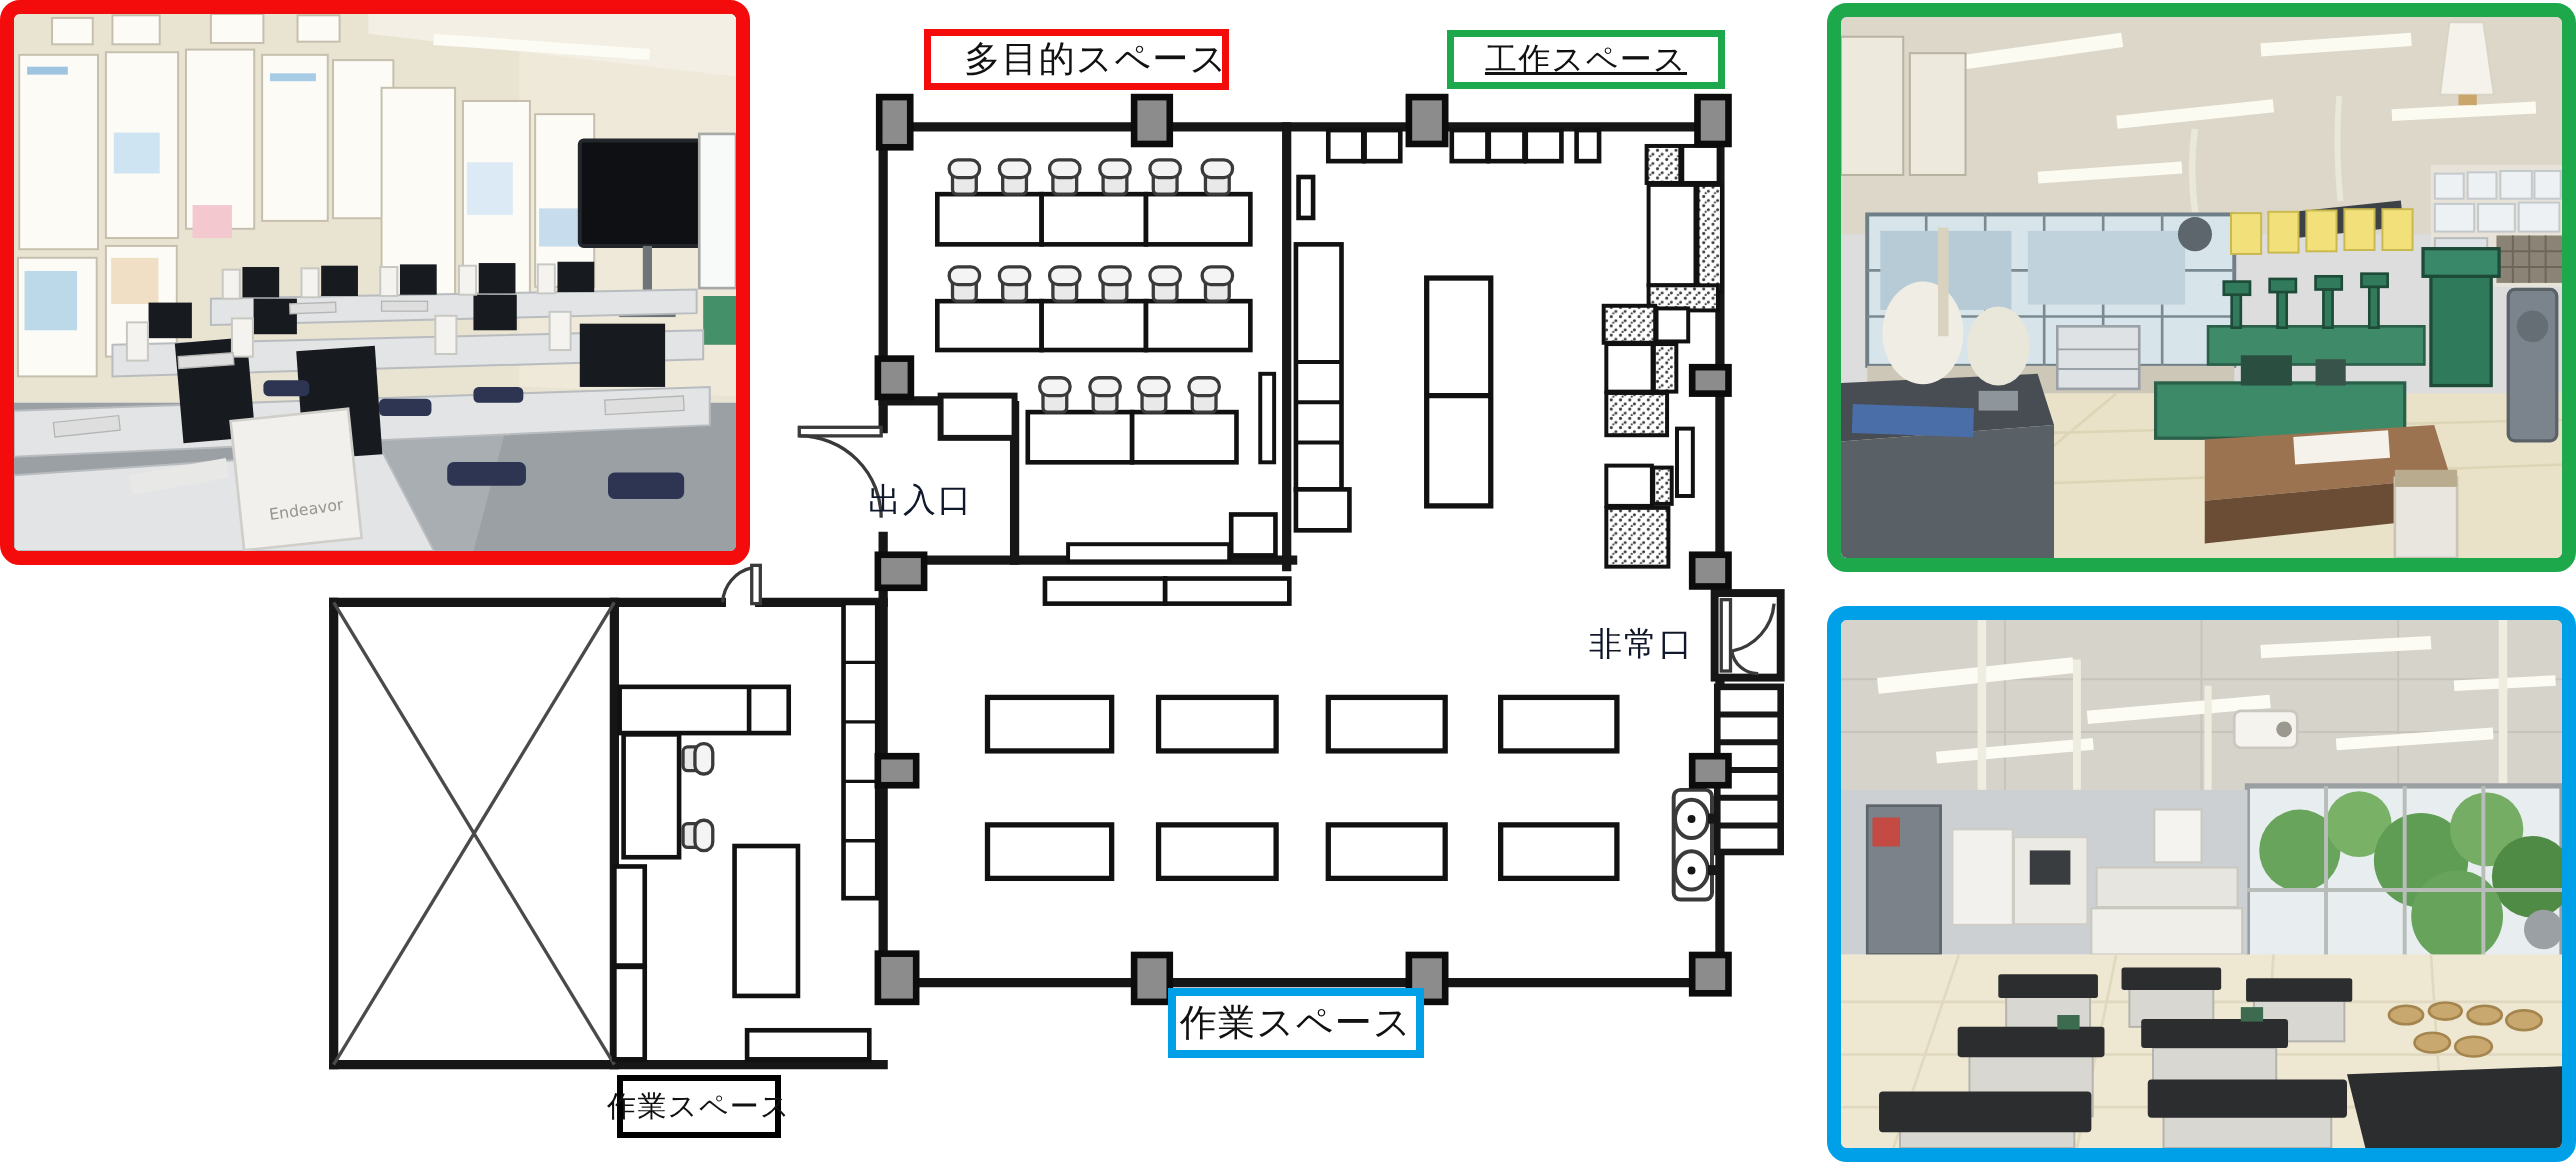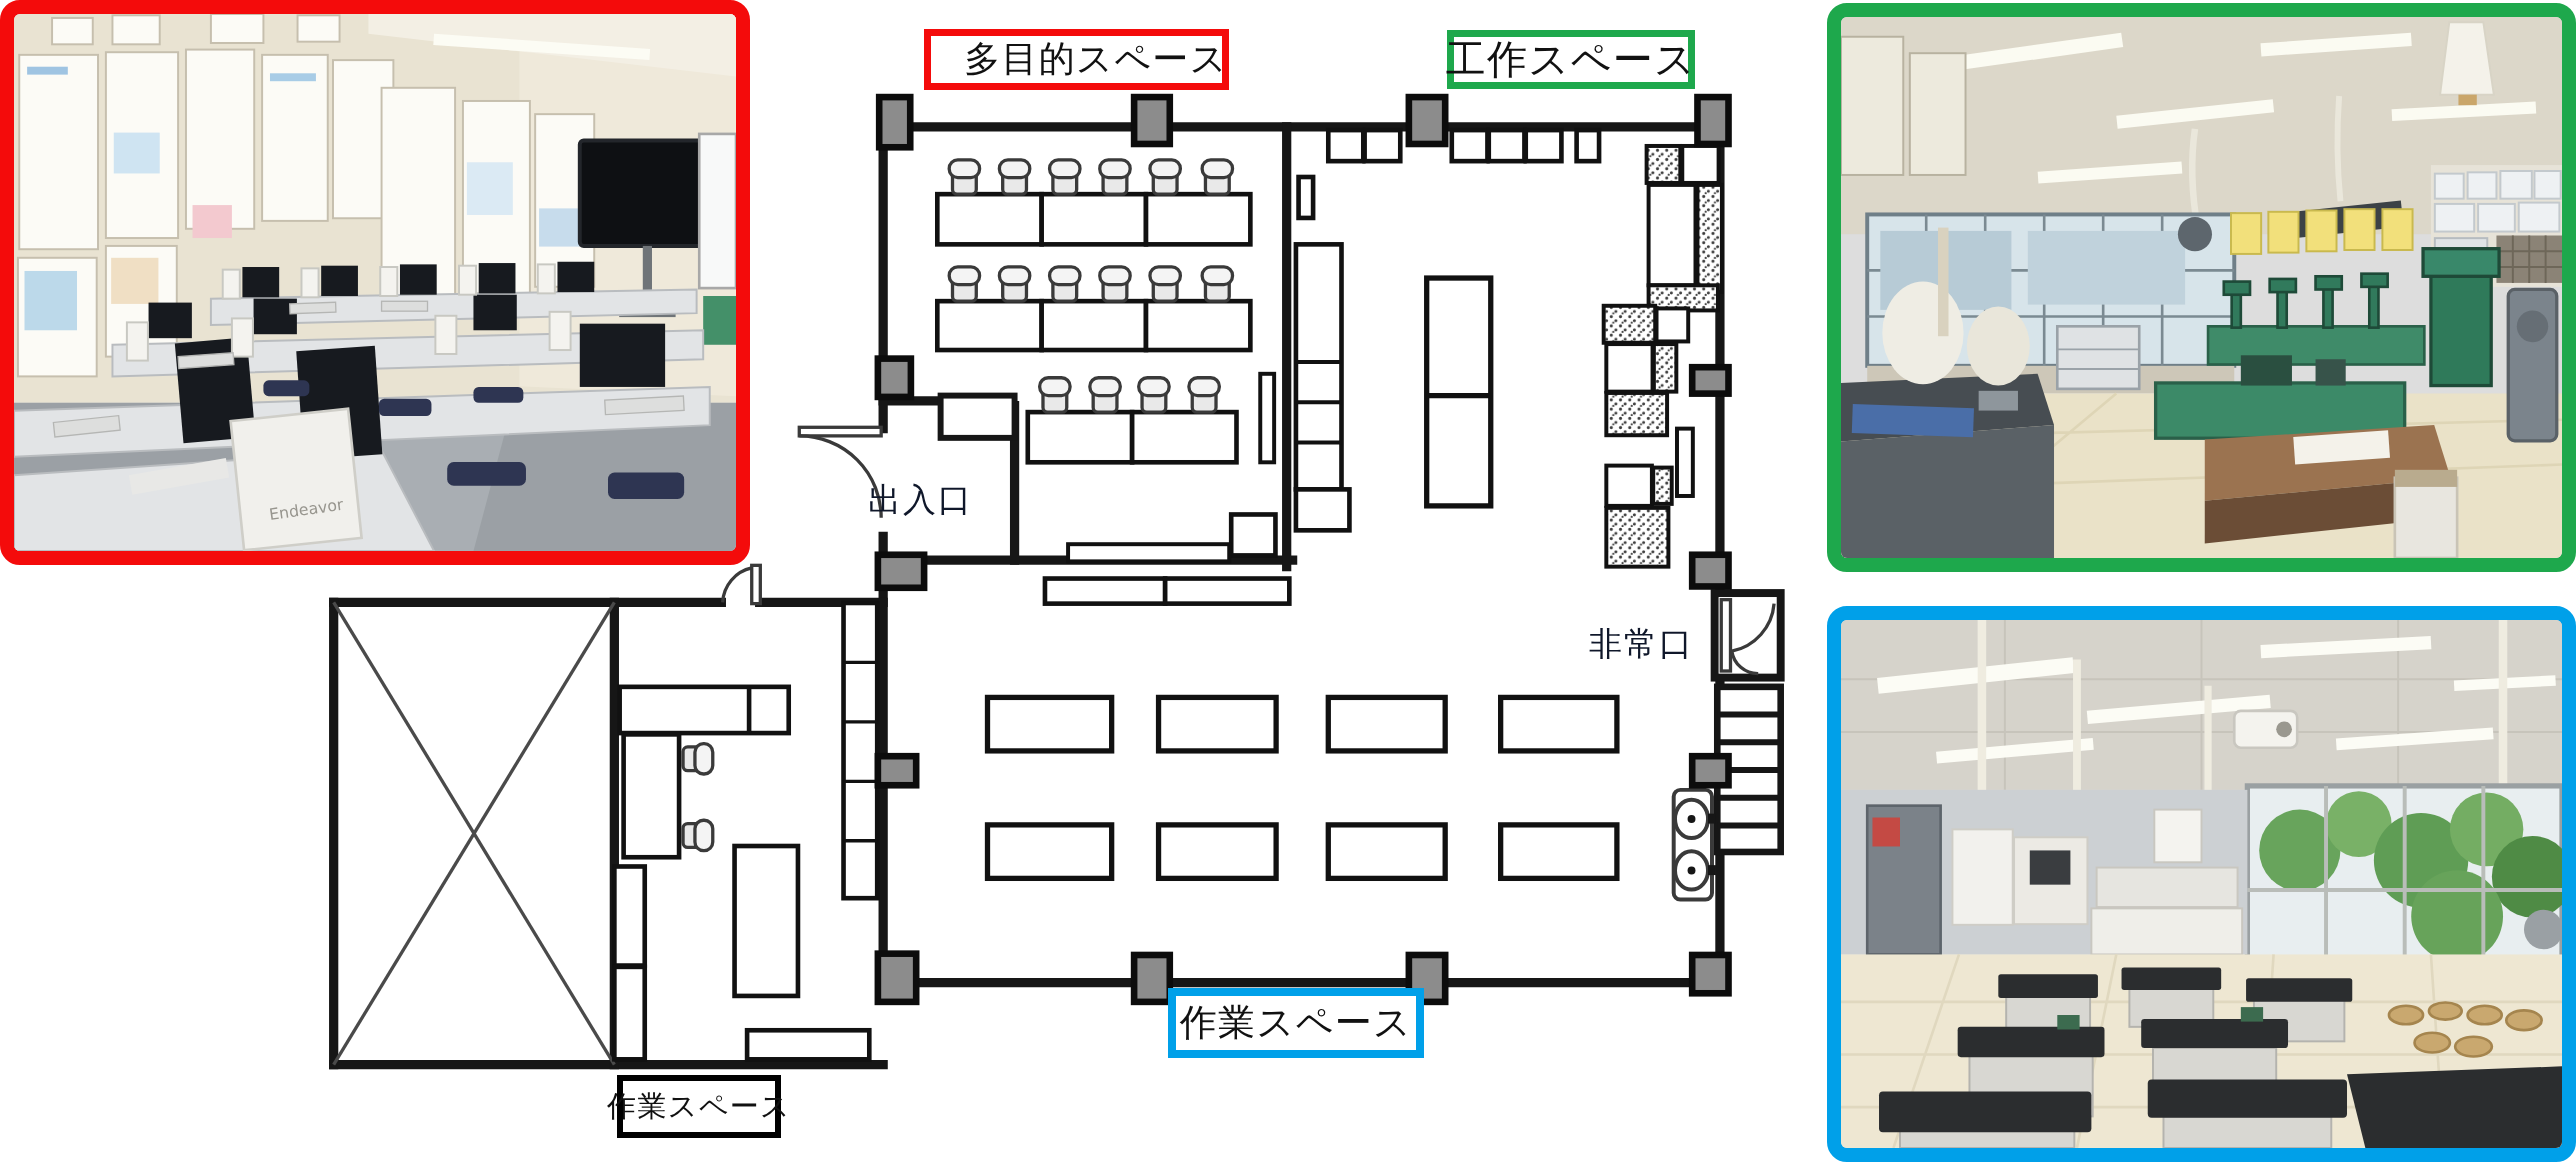--- a/index.html
+++ b/index.html
@@ -6,21 +6,21 @@
   body{width:2576px;height:1165px;position:relative;font-family:"DejaVu Sans","Liberation Sans",sans-serif;overflow:hidden;}
   .canvas{position:absolute;inset:0;}
   .photo{position:absolute;box-sizing:border-box;border-radius:20px;overflow:hidden;background:#ddd;}
   .photo svg{display:block;width:100%;height:100%;}
   #photo-computer{left:0;top:0;width:750px;height:565px;border:14.5px solid #f40b0b;}
   #photo-craft{left:1827px;top:2.6px;width:749px;height:569px;border:14.5px solid #1ea84c;}
   #photo-work{left:1827px;top:606px;width:749px;height:556px;border:14.5px solid #00a0e9;}
   #plan-svg{position:absolute;inset:0;width:2576px;height:1165px;}
   .label-box{position:absolute;box-sizing:border-box;background:#fff;display:flex;align-items:center;justify-content:center;color:#111;font-weight:500;letter-spacing:1.3px;white-space:nowrap;}
   #label-multipurpose{left:924px;top:29px;width:305px;height:61px;border:7.3px solid #f40b0b;font-size:36px;padding-left:39px;}
-  #label-craft{left:1447px;top:30px;width:248px;height:59px;border:7.3px solid #1ea84c;font-size:40px;}
+  #label-craft{left:1447px;top:30px;width:278px;height:59px;border:7.3px solid #1ea84c;font-size:32px;text-decoration:underline;}
   #label-work{left:1168px;top:988px;width:256px;height:70px;border:8.6px solid #00a0e9;font-size:37px;}
   #label-material{left:617px;top:1075px;width:164px;height:63px;border:6.6px solid #000;font-size:29px;}
   .plain-label{position:absolute;color:#0f172a;font-size:33px;font-weight:500;letter-spacing:2px;}
   #label-entrance{left:868px;top:478px;}
   #label-emergency{left:1589px;top:622px;text-align:right;}
 </style>
 </head>
 <body>
 
 <div class="canvas">

